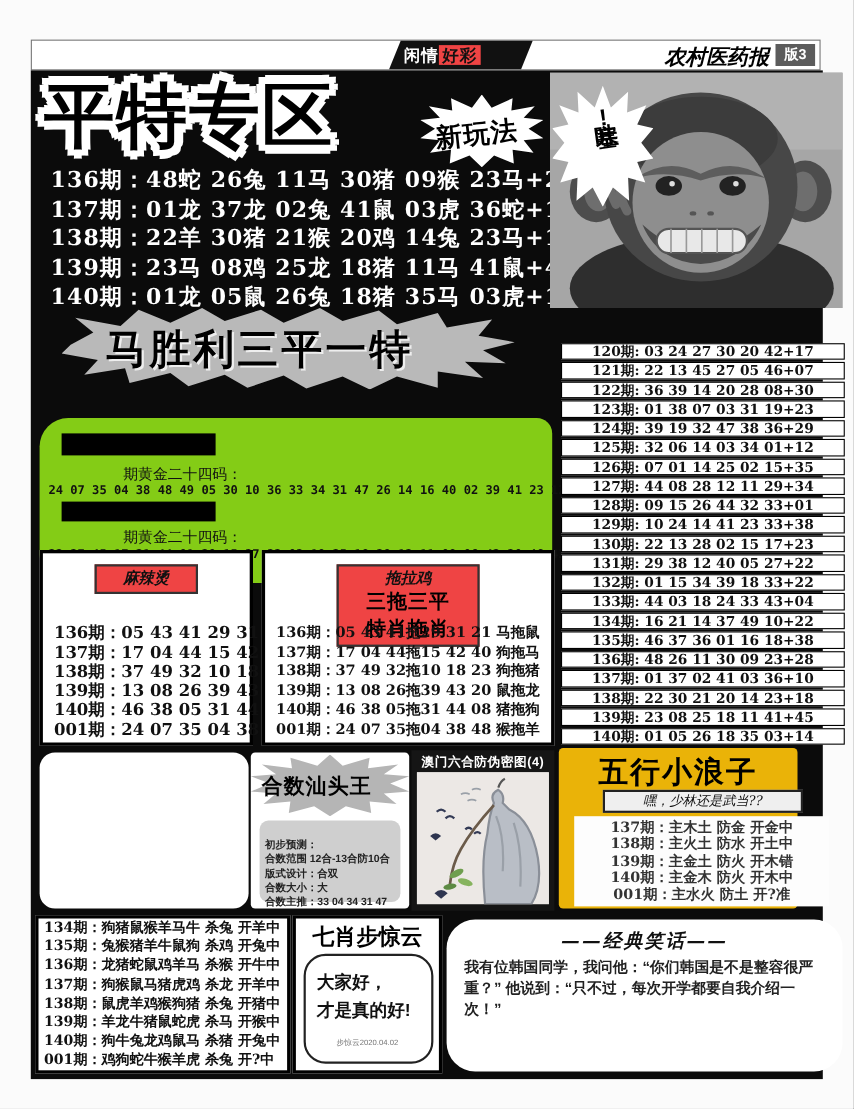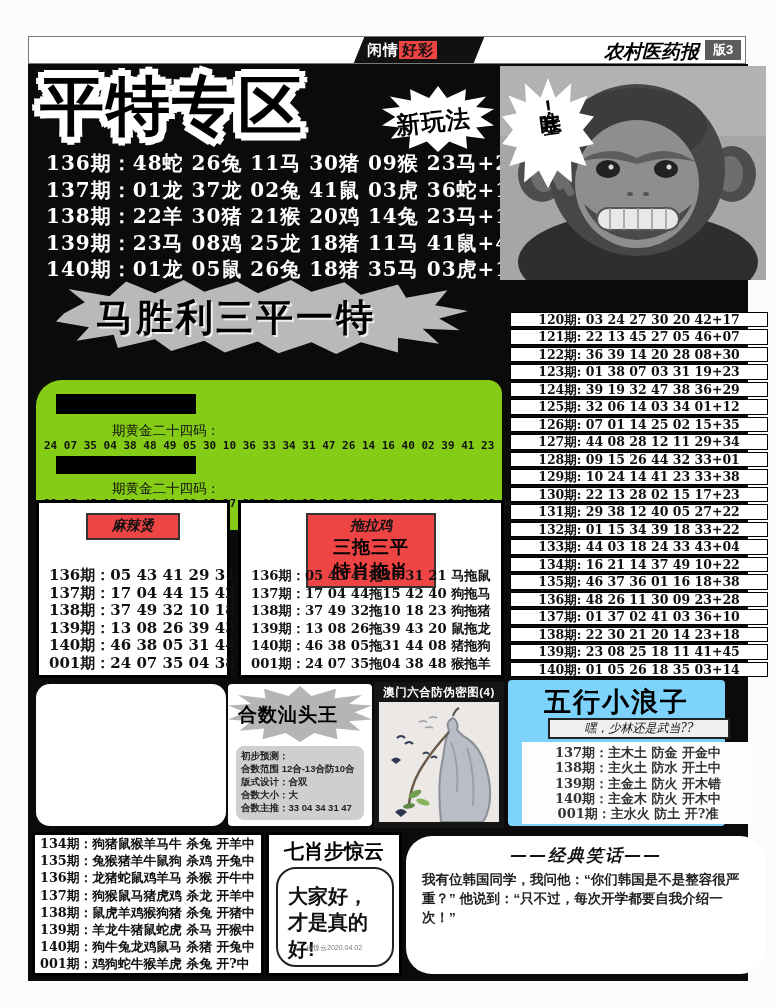--- a/index.html
+++ b/index.html
@@ -68,41 +68,41 @@
   .midrows div{white-space:nowrap;}
   #ssq{left:510px;top:312px;width:258px;}
   #ssq .row{height:15.4px;background:#fff;margin-bottom:2.1px;border:1px solid #000;box-sizing:border-box;
             font-size:12.5px;font-weight:bold;color:#111;text-align:center;line-height:13.5px;
             font-family:"DejaVu Serif",serif;white-space:nowrap;}
   
   #heshu{left:36px;top:684px;width:190px;height:142px;background:#fff;border-radius:14px;}
   #shantou{left:228px;top:684px;width:144px;height:142px;background:#fff;border-radius:4px;}
   #shantou-star{left:0px;top:2px;width:144px;height:56px;background:#b5b5b5;}
   #shantou-title{left:10px;top:18px;font-size:19px;font-weight:900;color:#000;letter-spacing:1px;}
-  #shantou-panel{left:8px;top:62px;width:128px;height:74px;background:#cfcfcf;border-radius:8px;padding:3px 5px;box-sizing:border-box;}
+  #shantou-panel{left:8px;top:62px;width:128px;height:74px;background:#cfcfcf;border-radius:8px;padding:16px 5px;box-sizing:border-box;}
   #shantou-panel div{font-size:9.5px;font-weight:bold;color:#222;line-height:13px;white-space:nowrap;}
   #macau{left:374px;top:682px;width:130px;height:146px;background:#151515;}
   #macau-title{left:2px;top:3px;width:126px;text-align:center;font-size:11.5px;font-weight:bold;color:#fff;
                letter-spacing:.5px;white-space:nowrap;}
   #macau-art{left:5px;top:20px;width:120px;height:120px;background:#ece8e5;}
-  #wuxing{left:508px;top:680px;width:217px;height:146px;background:#7dd3fc;border-radius:4px;}
+  #wuxing{left:508px;top:680px;width:217px;height:146px;background:#eab308;border-radius:4px;}
   #wuxing-title{left:0;top:4px;width:100%;text-align:center;font-size:27px;font-weight:900;color:#000;letter-spacing:2px;}
   #wuxing-sub{left:40px;top:38px;width:178px;border:2px solid #222;background:#efefef;text-align:center;
               font-size:12px;font-weight:normal;font-style:italic;color:#111;font-family:"DejaVu Serif",serif;}
   #wuxing-rows{left:14px;top:62px;width:232px;background:#fdfdfd;padding:3px 0;}
   #wuxing-rows div{font-size:13px;font-weight:bold;color:#333;line-height:15.3px;text-align:center;
                    font-family:"DejaVu Serif",serif;white-space:nowrap;}
   
   #qixiao-rows{left:32px;top:832px;width:232px;height:144px;background:#fff;border:3px solid #000;box-sizing:border-box;}
   #qixiao-rows .row{font-size:12.8px;font-weight:bold;color:#111;line-height:17.2px;white-space:nowrap;
                     padding-left:5px;font-family:"DejaVu Serif",serif;}
   #qixiao-box{left:266px;top:832px;width:136px;height:144px;background:#fff;border:3px solid #000;box-sizing:border-box;}
   #qixiao-title{left:0;top:3px;width:100%;text-align:center;font-size:20px;font-weight:900;color:#000;}
   #qixiao-bubble{left:7px;top:32px;width:114px;height:96px;border:2px solid #222;border-radius:20px;background:#fff;}
-  #qixiao-bubble .l{position:absolute;left:10px;font-size:20px;font-weight:bold;color:#111;}
+  #qixiao-bubble .l{position:absolute;left:10px;font-size:16px;font-weight:bold;color:#111;}
   #qixiao-sign{position:absolute;left:28px;top:74px;font-size:7px;color:#777;}
   #joke{left:406px;top:836px;width:360px;height:138px;background:#fff;border-radius:26px;}
   #joke-title{left:0;top:8px;width:100%;text-align:center;font-size:17px;font-weight:900;font-style:italic;
               color:#111;font-family:"DejaVu Serif",serif;letter-spacing:2px;}
   #joke-text{left:16px;top:34px;width:328px;font-size:13.5px;font-weight:bold;color:#222;line-height:19px;}
 </style>
 </head>
 <body>
 
 <div id="page">

